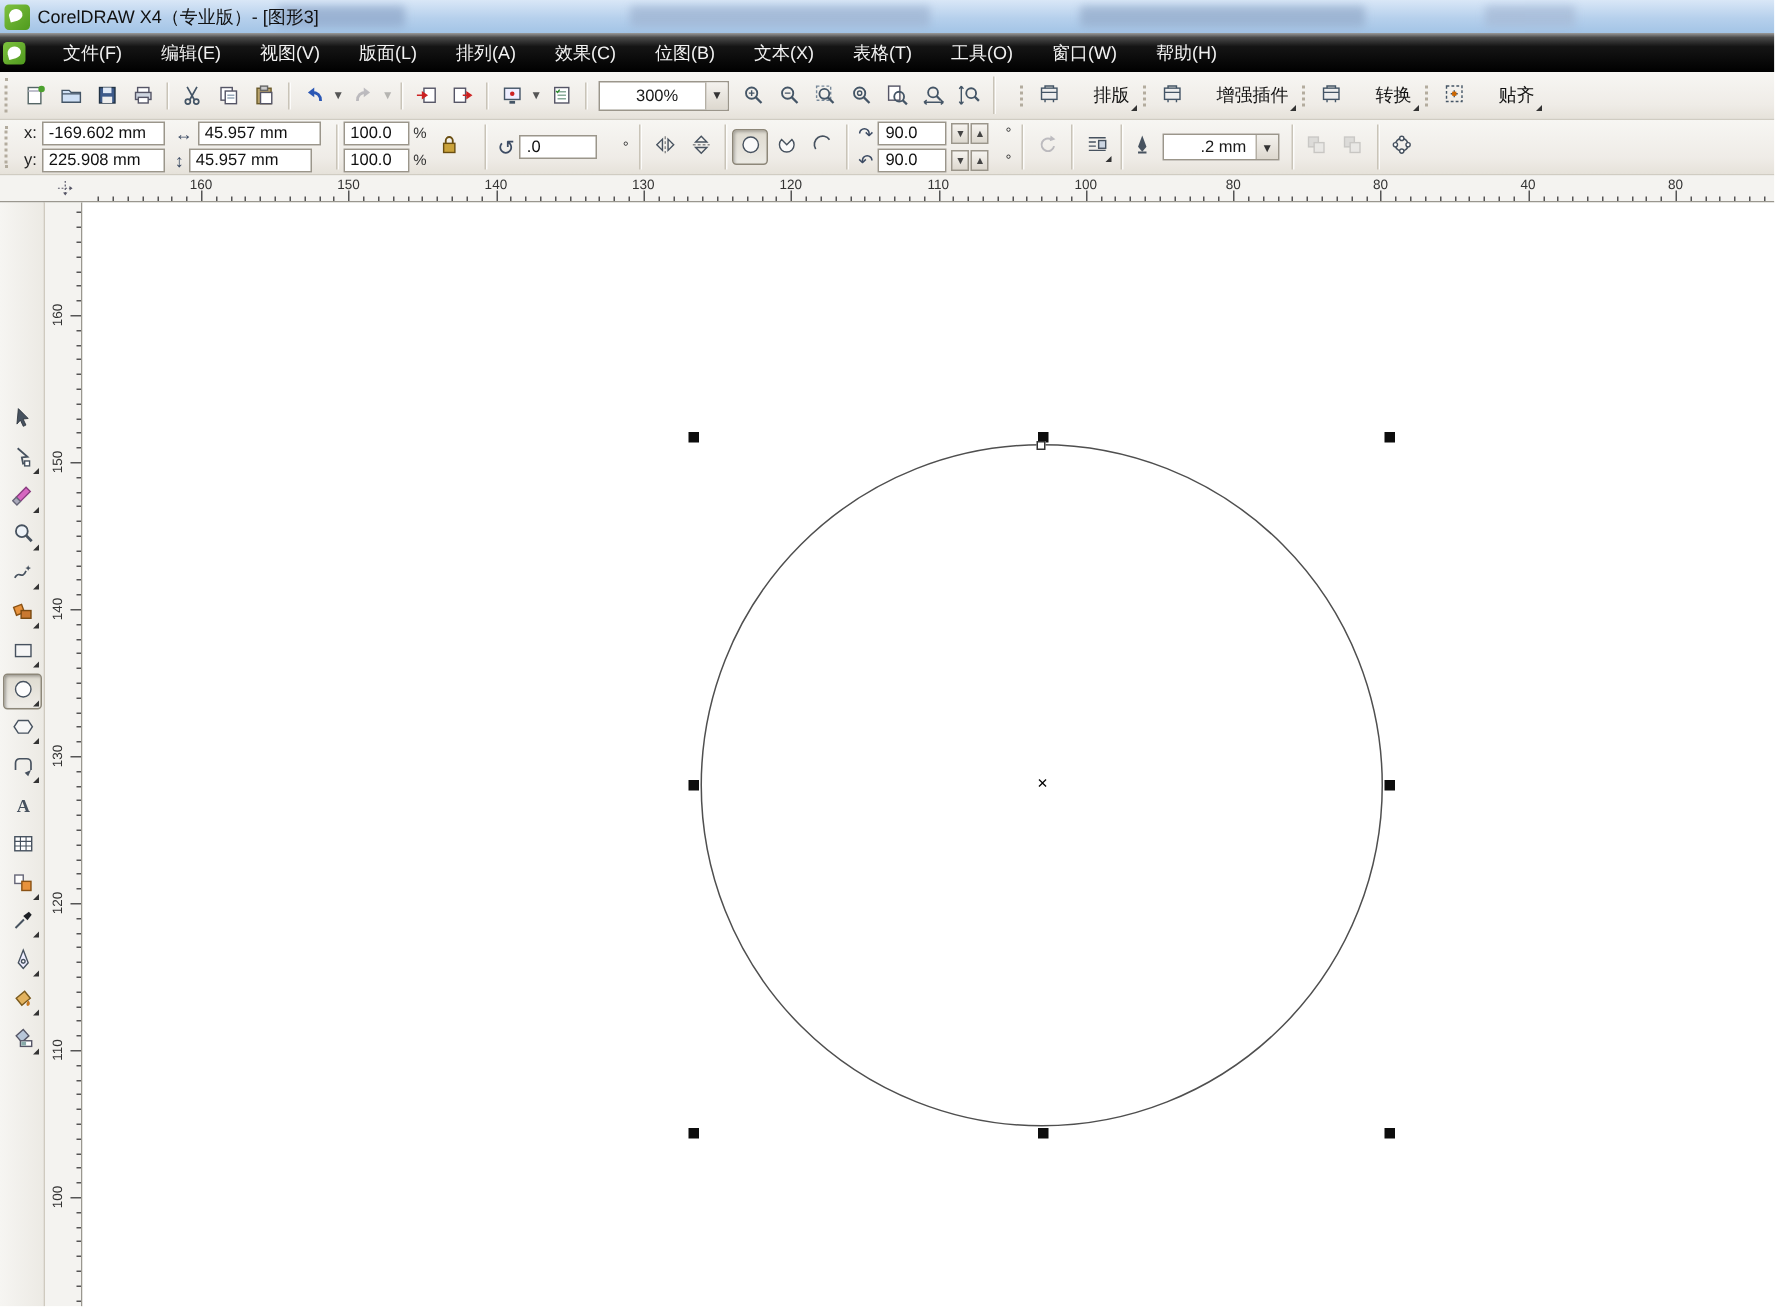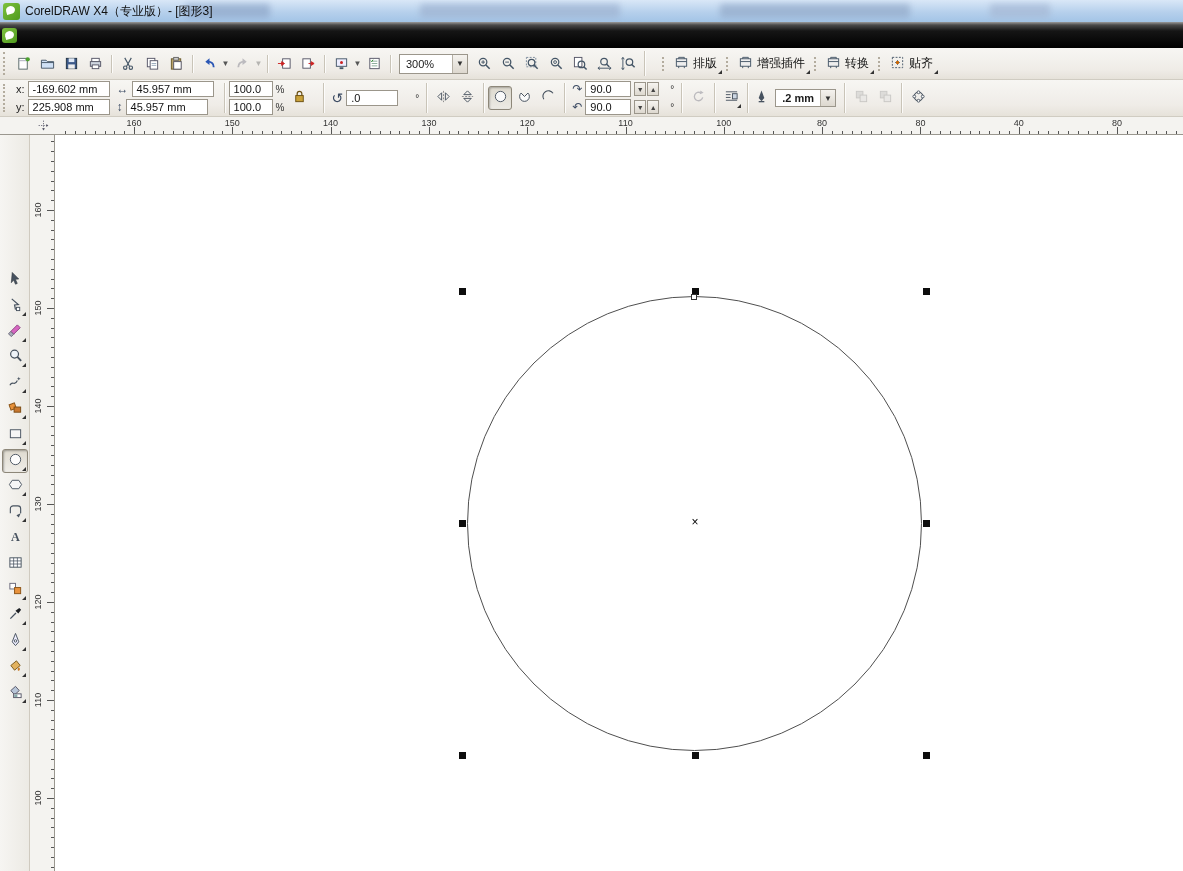--- a/index.html
+++ b/index.html
@@ -35,26 +35,26 @@
   .grip { width:4px; align-self:stretch; margin:4px 4px 4px 3px; border-left:2px dotted #b3ac9e; }
   .sep { width:1px; align-self:stretch; margin:3px 4px; background:#c9c4b8; box-shadow:1px 0 0 rgba(255,255,255,.8); }
   .tbtn { width:24px; height:24px; display:flex; align-items:center; justify-content:center;
     border:1px solid transparent; border-radius:2px; position:relative; }
   .tbtn svg { display:block; }
   .tbtn.disabled { opacity:.38; }
   .dd { width:9px; height:24px; display:flex; align-items:center; justify-content:center;
     font-size:8px; color:#555; }
   .dd.disabled { opacity:.38; }
   .combo { display:flex; align-items:center; height:20px; background:#fff;
-    border:1px solid #9b968b; margin:0 4px; }
+    border:1px solid #9b968b; margin:0 4px;padding-left:18px; }
   .combo .cval { padding:0 6px; font-size:11px; min-width:52px; }
   .combo .cbtn { width:15px; height:100%; border-left:1px solid #b5b0a5;
     background:linear-gradient(#f4f2ee,#ddd8cf); font-size:8px; color:#333;
     display:flex; align-items:center; justify-content:center; }
-  .plugin-btn { display:flex; align-items:center; gap:4px; padding:2px 6px 2px 4px;
+  .plugin-btn { display:flex; align-items:center; gap:22px; padding:2px 6px 2px 4px;
     font-size:12px; color:#111; position:relative; }
   .corner:after { content:""; position:absolute; right:1px; bottom:1px;
     border-left:4px solid transparent; border-bottom:4px solid #333; }
 
   
   .pcol { display:flex; flex-direction:column; justify-content:center; gap:2px; }
   .prow { display:flex; align-items:center; height:16px; }
   .plabel { font-size:11px; color:#222; padding:0 3px 0 5px; }
   .field { background:#fff; border:1px solid #9b968b; height:16px; font-size:11px;
     display:flex; align-items:center; padding:0 4px; color:#111; }
@@ -108,20 +108,34 @@
     <div class="appicon"></div>
     <span class="apptext">CorelDRAW X4（专业版）- [图形3]</span>
     <div class="blurbit" style="left:185px;width:85px;background:#8ea6c8;"></div>
     <div class="blurbit" style="left:420px;width:200px;background:#9db2d0;"></div>
     <div class="blurbit" style="left:720px;width:190px;background:#93aac9;"></div>
     <div class="blurbit" style="left:990px;width:60px;background:#a5b8d4;"></div>
   </div>
 
   <div class="menubar">
     <div class="appicon"></div>
+    <div id="menu-items" class="hrow">
+        <div class="menu-item">文件(F)</div>
+        <div class="menu-item">编辑(E)</div>
+        <div class="menu-item">视图(V)</div>
+        <div class="menu-item">版面(L)</div>
+        <div class="menu-item">排列(A)</div>
+        <div class="menu-item">效果(C)</div>
+        <div class="menu-item">位图(B)</div>
+        <div class="menu-item">文本(X)</div>
+        <div class="menu-item">表格(T)</div>
+        <div class="menu-item">工具(O)</div>
+        <div class="menu-item">窗口(W)</div>
+        <div class="menu-item">帮助(H)</div>
+      </div>
   </div>
 
   <div class="bar std">
     <div class="grip"></div>
     <div id="tb-groups" class="hrow">
         <div class="tbtn">
           <svg viewBox="0 0 16 16" width="15" height="15">
             <rect x="3" y="2.5" width="9" height="11.5" fill="#fff" stroke="#566"></rect>
             <path d="M3 5h9" stroke="#aab"></path>
             <circle cx="12.5" cy="3.5" r="2.3" fill="#4ca12e"></circle>
@@ -433,21 +447,21 @@
             <path d="M2 3h12M2 6h5M2 9h5M2 12h12" stroke="#47525f"></path>
             <rect x="9" y="5" width="5" height="5.5" fill="#cdd6e2" stroke="#47525f"></rect>
           </svg></span>
       </div>
 
     <div class="sep"></div>
     <span style="margin:0 2px;"><svg viewBox="0 0 16 16" width="15" height="15">
           <path d="M8 1.5l3 8-3 3.5-3-3.5z" fill="#47525f"></path>
           <path d="M5 13.5h6" stroke="#47525f" stroke-width="1.4"></path>
         </svg></span>
-    <div class="combo" style="height:18px;font-weight:bold;">
+    <div class="combo" style="height:18px;">
       <div class="cval" style="min-width:42px;">.2 mm</div>
       <div class="cbtn">▼</div>
     </div>
 
     <div class="sep"></div>
     <div class="sbtn disabled">
         <span><svg viewBox="0 0 16 16" width="15" height="15">
             <rect x="2.5" y="2.5" width="7" height="7" fill="#bbb" stroke="#888"></rect>
             <rect x="6.5" y="6.5" width="7" height="7" fill="#ddd" stroke="#888"></rect>
           </svg></span>

